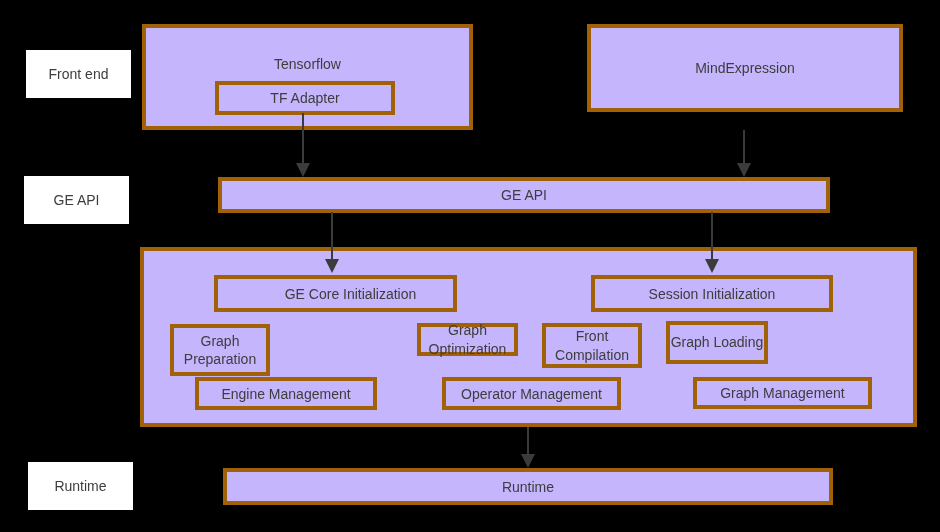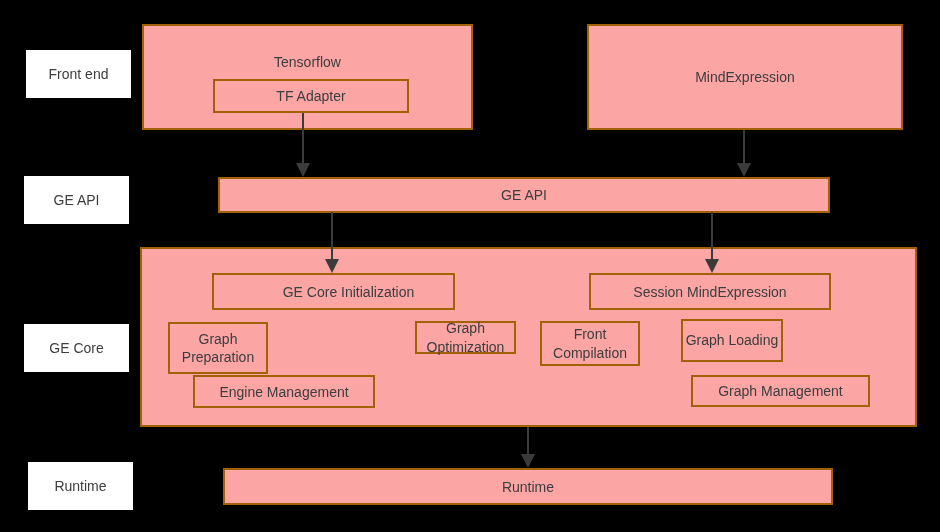--- a/index.html
+++ b/index.html
@@ -5,43 +5,43 @@
   html,body { margin:0; padding:0; background:#000; }
   .canvas {
     position:relative; width:940px; height:532px; background:#000000;
     font-family:"Liberation Sans", sans-serif; color:#3d3d3d; font-size:14px;
     overflow:hidden;
   }
   .side-label {
     position:absolute; width:105px; height:48px; background:#ffffff;
     display:flex; align-items:center; justify-content:center;
   }
-  .outlined { background:#fca5a5; border:2px solid #a16207; box-sizing:border-box; }
+  .outlined { background:#c4b5fd; border:4px solid #a16207; box-sizing:border-box; }
   .flex-center { display:flex; align-items:center; justify-content:center; text-align:center; }
   .two-line { line-height:1.3; }
 
   
   #tensorflow-box { position:absolute; left:142px; top:24px; width:331px; height:106px; }
   #tensorflow-title { position:absolute; left:0; top:28px; width:100%; text-align:center; }
-  #tf-adapter-box { position:absolute; left:69px; top:53px; width:196px; height:34px; }
-  #mindexpression-box { position:absolute; left:587px; top:24px; width:316px; height:106px; }
+  #tf-adapter-box { position:absolute; left:69px; top:53px; width:180px; height:34px; }
+  #mindexpression-box { position:absolute; left:587px; top:24px; width:316px; height:88px; }
 
   
   #ge-api-bar { position:absolute; left:218px; top:177px; width:612px; height:36px; }
 
   
   #ge-core-box { position:absolute; left:140px; top:247px; width:777px; height:180px; }
   #ge-core-init-box { position:absolute; left:70px;  top:24px; width:243px; height:37px;padding-left:30px; }
   #session-init-box { position:absolute; left:447px; top:24px; width:242px; height:37px; }
   .stage-box { position:absolute; }
   #stage-0 { left:26px;  top:73px; width:100px; height:52px; }
   #stage-1 { left:145px; top:73px; width:100px; height:43px; }
   #stage-2 { left:273px; top:72px; width:101px; height:33px; }
   #stage-3 { left:398px; top:72px; width:100px; height:45px; }
-  #stage-4 { left:522px; top:70px; width:102px; height:43px;margin-left:17px; }
+  #stage-4 { left:522px; top:70px; width:102px; height:43px; }
   #stage-5 { left:649px; top:69px; width:101px; height:41px; }
   .mgmt-box { position:absolute; height:33px; }
   #mgmt-0 { left:51px;  top:126px; width:182px; }
   #mgmt-1 { left:298px; top:126px; width:179px; }
   #mgmt-2 { left:549px; top:126px; width:179px; height:32px; }
 
   
   #runtime-bar { position:absolute; left:223px; top:468px; width:610px; height:37px; }
 
   
@@ -55,42 +55,42 @@
   #arr4-line { left:711px; top:212px; height:47px; } #arr4-head { left:705px; top:259px; }
   #arr5-line { left:527px; top:427px; height:27px; } #arr5-head { left:521px; top:454px; }
 </style>
 </head>
 <body>
 
 <div class="canvas">
 
   <div class="side-label" style="left:26px; top:50px;">Front end</div>
   <div class="side-label" style="left:24px; top:176px;">GE API</div>
-  <div class="side-label" style="left:24px; top:324px;">GE Core</div>
   <div class="side-label" style="left:28px; top:462px;">Runtime</div>
 
   <div id="tensorflow-box" class="outlined">
     <div id="tensorflow-title">Tensorflow</div>
     <div id="tf-adapter-box" class="outlined flex-center">TF Adapter</div>
   </div>
 
   <div id="mindexpression-box" class="outlined flex-center">MindExpression</div>
 
   <div id="ge-api-bar" class="outlined flex-center">GE API</div>
 
   <div id="ge-core-box" class="outlined">
     <div id="ge-core-init-box" class="outlined flex-center">GE Core Initialization</div>
-    <div id="session-init-box" class="outlined flex-center">Session MindExpression</div>
+    <div id="session-init-box" class="outlined flex-center">Session Initialization</div>
 
     <div id="stage-0" class="stage-box outlined flex-center two-line">Graph Preparation</div>
     <div id="stage-2" class="stage-box outlined flex-center two-line">Graph Optimization</div>
     <div id="stage-3" class="stage-box outlined flex-center two-line">Front Compilation</div>
     <div id="stage-4" class="stage-box outlined flex-center two-line">Graph Loading</div>
 
     <div id="mgmt-0" class="mgmt-box outlined flex-center">Engine Management</div>
+    <div id="mgmt-1" class="mgmt-box outlined flex-center">Operator Management</div>
     <div id="mgmt-2" class="mgmt-box outlined flex-center">Graph Management</div>
   </div>
 
   <div id="runtime-bar" class="outlined flex-center">Runtime</div>
 
   <div id="arr1-line" class="arrow-line"></div>
   <div id="arr1-head" class="arrow-head"></div>
 
   <div id="arr2-line" class="arrow-line"></div>
   <div id="arr2-head" class="arrow-head"></div>

